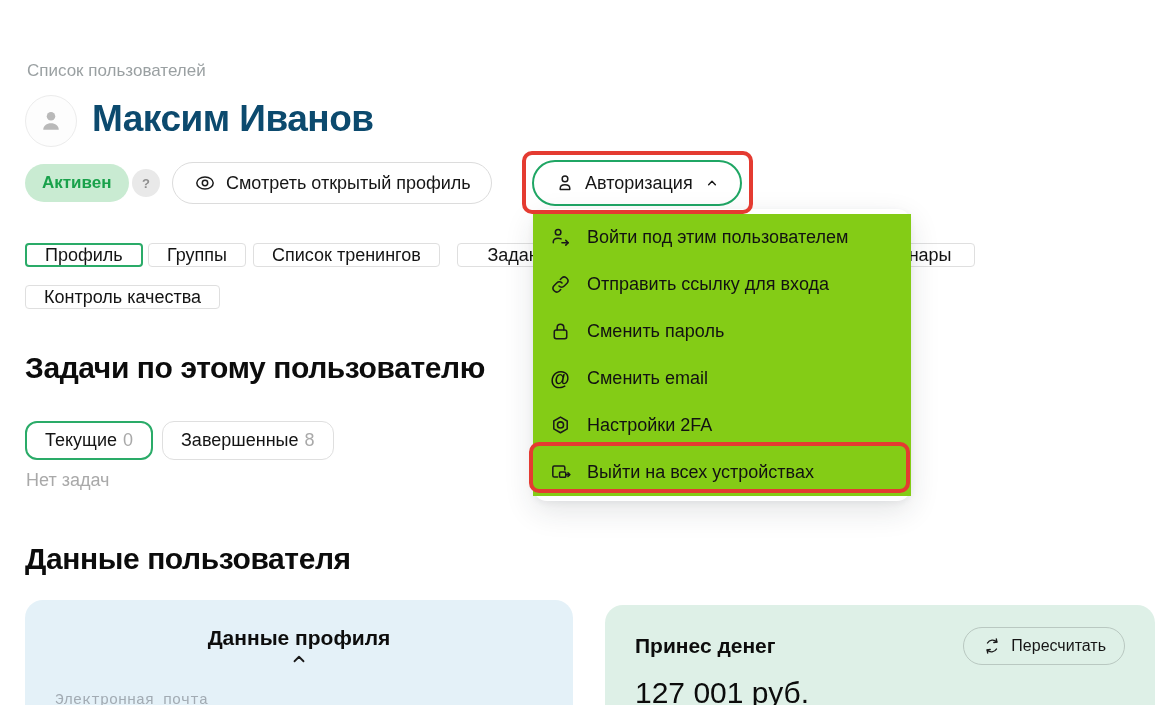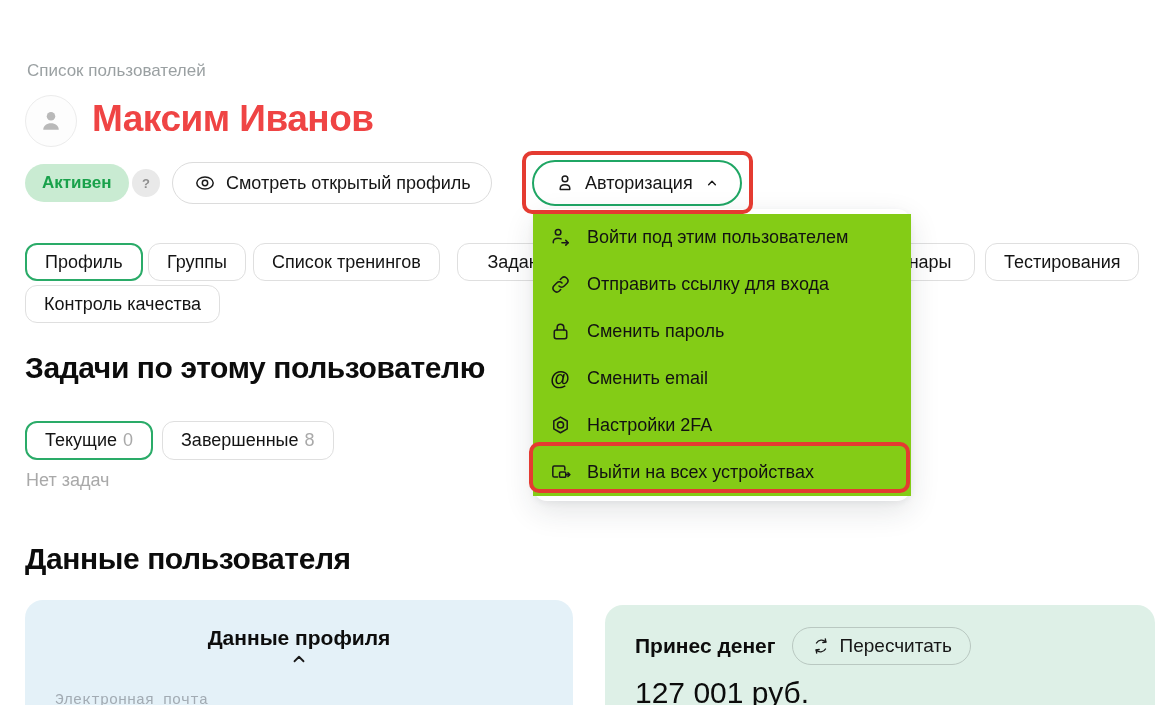--- a/index.html
+++ b/index.html
@@ -4,37 +4,37 @@
 <style>
   * { margin:0; padding:0; box-sizing:border-box; }
   html,body { background:#fff; }
   body { font-family:"Liberation Sans","DejaVu Sans",sans-serif; color:#111; }
   .screen { position:relative; width:1176px; height:705px; background:#fff; overflow:hidden;margin-top:48px; }
 
   .breadcrumb { position:absolute; left:27px; top:13px; font-size:17px; color:#9aa0a2; cursor:pointer; }
 
   .avatar { position:absolute; left:25px; top:47px; width:52px; height:52px; border-radius:50%;
             border:1px solid #ececec; background:#fdfdfd; display:flex; align-items:center; justify-content:center; }
-  .page-title { position:absolute; left:92px; top:50px; font-size:37px; font-weight:800; letter-spacing:-0.5px; color:#ef4444; }
+  .page-title { position:absolute; left:92px; top:50px; font-size:37px; font-weight:800; letter-spacing:-0.5px; color:#0c4a6e; }
 
   .pill { display:inline-flex; align-items:center; gap:9px; border:1px solid #dcdcdc; border-radius:24px;
           background:#fff; font-size:18px; color:#161616; padding:0 20px; height:42px; cursor:pointer; white-space:nowrap; }
 
   .status-badge { position:absolute; left:25px; top:116px; height:38px; display:inline-flex; align-items:center;
                   padding:0 17px; border-radius:20px; background:#c9ebd2; color:#19a14b; font-size:17px; font-weight:700; }
   .help-dot { position:absolute; left:132px; top:121px; width:28px; height:28px; border-radius:50%; background:#e9e9e9;
               color:#8f8f8f; font-size:13px; font-weight:700; display:flex; align-items:center; justify-content:center; cursor:pointer; }
   .btn-view { position:absolute; left:172px; top:114px; }
   .auth-annotation { position:absolute; left:522px; top:103px; width:231px; height:63px; border:4px solid #e43b31;
                      border-radius:10px; z-index:60; pointer-events:none; }
   .btn-auth { position:absolute; left:532px; top:112px; height:46px; border:2px solid #1fa664; border-radius:24px; z-index:20; }
   .btn-actions { position:absolute; left:756px; top:114px; }
 
-  .tab { position:absolute; height:38px; display:inline-flex; align-items:center; justify-content:center;
-         border:1px solid #dfdfdf; border-radius:12px; background:#fff; font-size:18px; color:#141414;
+  .tab { position:absolute; height:24px; display:inline-flex; align-items:center; justify-content:center;
+         border:1px solid #dfdfdf; border-radius:4px; background:#fff; font-size:18px; color:#141414;
          padding:0 18px; cursor:pointer; white-space:nowrap; }
   .tab.active { border:2px solid #2aab68; }
 
   .section-title { position:absolute; left:25px; font-size:30px; font-weight:800; letter-spacing:-0.4px; color:#0c0c0c; }
 
   .task-tab { height:39px; border-radius:12px; }
   .count { color:#a9a9a9; margin-left:6px; }
   .empty-text { position:absolute; left:26px; top:422px; font-size:18px; color:#a9a9a9; }
 
   .dropdown { position:absolute; left:533px; top:161px; width:378px; background:#fff; border-radius:14px;
@@ -51,22 +51,22 @@
   .card-money   { left:605px; top:557px; width:550px; height:128px; background:#def0e7; padding:22px 30px; }
   .card-head { display:flex; align-items:center; justify-content:space-between;flex-direction:column; }
   .card-title { font-size:21px; font-weight:800; color:#0d0d0d; }
   .field-label { margin-top:24px; font-size:15px; color:#a2abb3;font-family:Liberation Mono, monospace; }
   .blur-email { margin-top:6px; width:202px; height:26px; border-radius:2px; filter:blur(1.5px);
       background:linear-gradient(90deg,#cfcfcf 0 9%,#bdbdbd 9% 19%,#d8d8d8 19% 27%,#c2c2c2 27% 38%,#cccccc 38% 47%,#b8b8b8 47% 56%,#d3d3d3 56% 63%,#c6c6c6 63% 74%,#bcbcbc 74% 84%,#d1d1d1 84% 100%); }
   .blur-tail { position:relative; height:6px; width:202px; }
   .blur-tail i { position:absolute; top:0; height:4px; background:#2b2b2b; border-radius:1px; filter:blur(.4px); }
   .check-badge { margin-top:6px; width:21px; height:21px; }
 
-  .money-row { display:flex; align-items:center; gap:16px; }
-  .btn-recalc { height:38px; border:1px solid #b9c8c1; background:transparent; font-size:19px; padding:0 18px; }
+  .money-row { display:flex; align-items:center; gap:16px;justify-content:space-between; }
+  .btn-recalc { height:38px; border:1px solid #b9c8c1; background:transparent; font-size:16px; padding:0 18px; }
   .money-amount { margin-top:11px; font-size:30px; font-weight:400; color:#0c0c0c; }
 
   svg { display:block; }
   .chev { margin-left:2px; }
 </style>
 </head>
 <body>
 
 <div class="screen">
 
@@ -110,21 +110,20 @@
     </span>
   </button>
   <div class="auth-annotation"></div>
 
 
   <div class="tab active" style="left:25px; top:195px;">Профиль</div>
   <div class="tab" style="left:253px; top:195px;">Список тренингов</div>
   <div class="tab" style="left:148px; top:195px;">Группы</div>
   <div class="tab" style="left:457px; top:195px; width:132px;">Задания</div>
   <div class="tab" style="left:843px; top:195px; width:132px;">Вебинары</div>
-  <div class="tab" style="left:985px; top:195px;">Тестирования</div>
   <div class="tab" style="left:25px; top:237px;">Контроль качества</div>
 
   <div class="section-title" style="top:303px; z-index:1;">Задачи по этому пользователю</div>
 
   <div class="tab active task-tab" style="left:25px; top:373px;">
     <span>Текущие</span>
     <span class="count">0</span>
   </div>
   <div class="tab task-tab" style="left:162px; top:373px;">
     <span>Завершенные</span>

